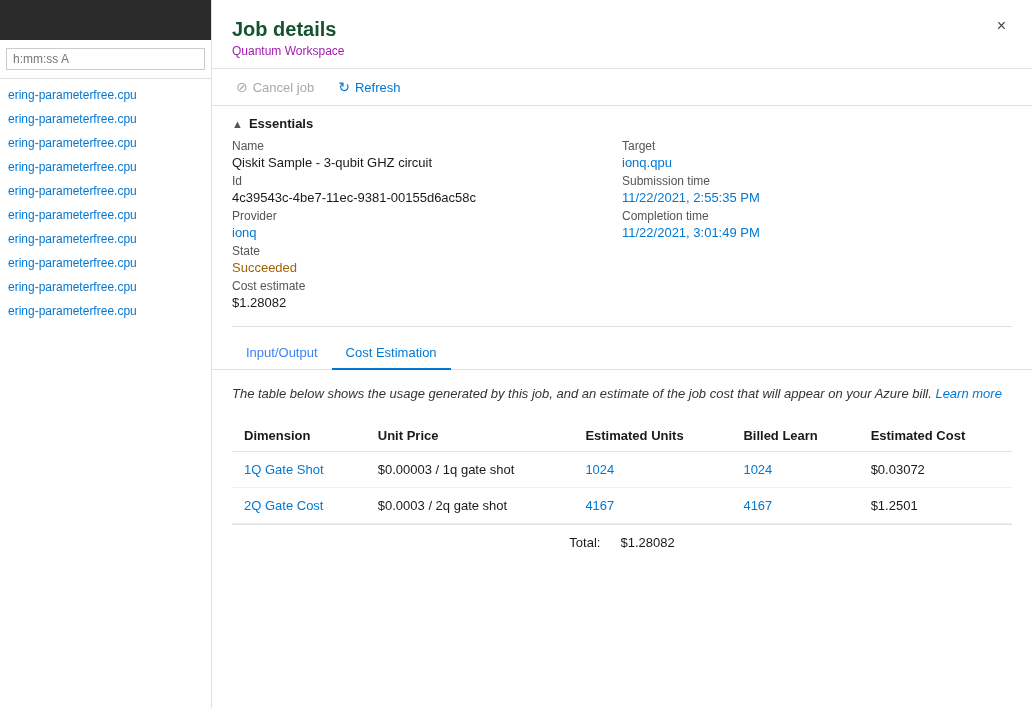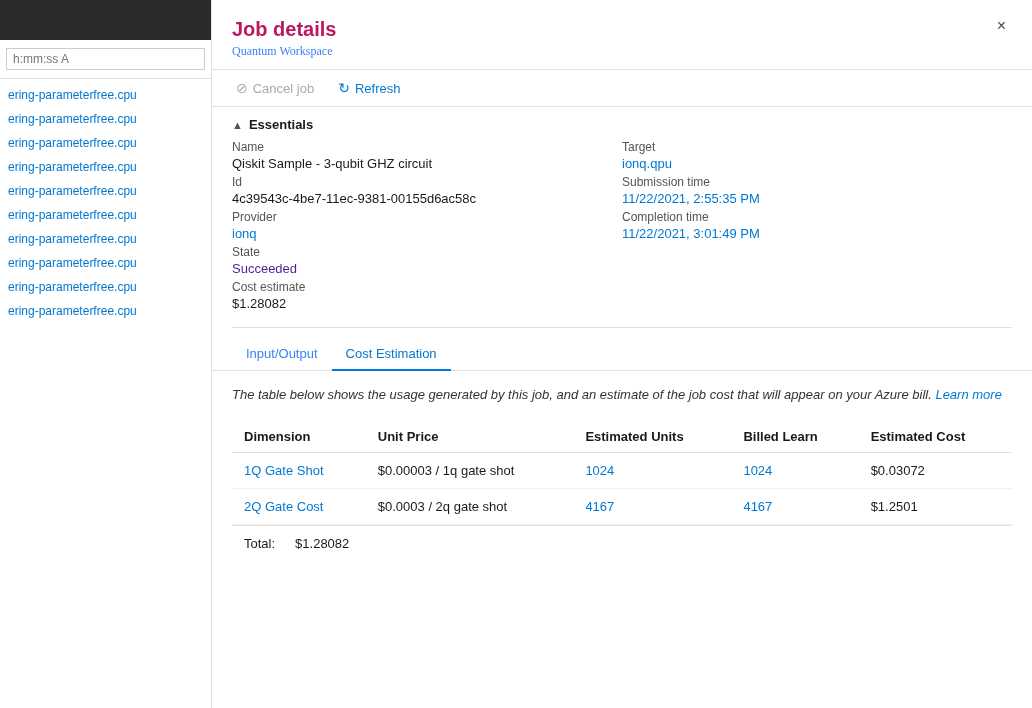--- a/index.html
+++ b/index.html
@@ -73,29 +73,28 @@
       align-items: flex-start;
       padding: 16px 20px 10px 20px;
       border-bottom: 1px solid #e0e0e0;
     }
 
     .panel-title-group {}
 
     .panel-title {
       font-size: 20px;
       font-weight: 600;
-      color: #be185d;
+      color: #14532d;
       line-height: 1.3;
     }
 
     .panel-subtitle {
       font-size: 12px;
-      color: #3b82f6;
+      color: #a21caf;
       margin-top: 2px;
-      font-family: Liberation Serif, serif;
     }
 
     .close-btn {
       background: none;
       border: none;
       cursor: pointer;
       font-size: 16px;
       color: #444;
       padding: 2px 6px;
       line-height: 1;
@@ -257,21 +256,21 @@
       border-bottom: 1px solid #f0f0f0;
     }
 
     .cost-table td.link {
       color: #0078d4;
       cursor: pointer;
     }
 
     .total-row {
       display: flex;
-      justify-content: flex-start;
+      justify-content: center;
       padding: 10px 12px;
       font-size: 13px;
       font-weight: 500;
       color: #1a1a1a;
       border-top: 1px solid #e0e0e0;
     }
 
     .total-label {
       margin-right: 20px;
     }
@@ -333,21 +332,21 @@
       <div class="field-group">
         <div class="field-label">Id</div>
         <div class="field-value">4c39543c-4be7-11ec-9381-00155d6ac58c</div>
       </div>
       <div class="field-group">
         <div class="field-label">Provider</div>
         <div class="field-value link">ionq</div>
       </div>
       <div class="field-group">
         <div class="field-label">State</div>
-        <div class="field-value" style="color:#4c1d95;">Succeeded</div>
+        <div class="field-value" style="color:#a16207;">Succeeded</div>
       </div>
       <div class="field-group">
         <div class="field-label">Cost estimate</div>
         <div class="field-value">$1.28082</div>
       </div>
     </div>
     <div class="essentials-right">
       <div class="field-group">
         <div class="field-label">Target</div>
         <div class="field-value link">ionq.qpu</div>

